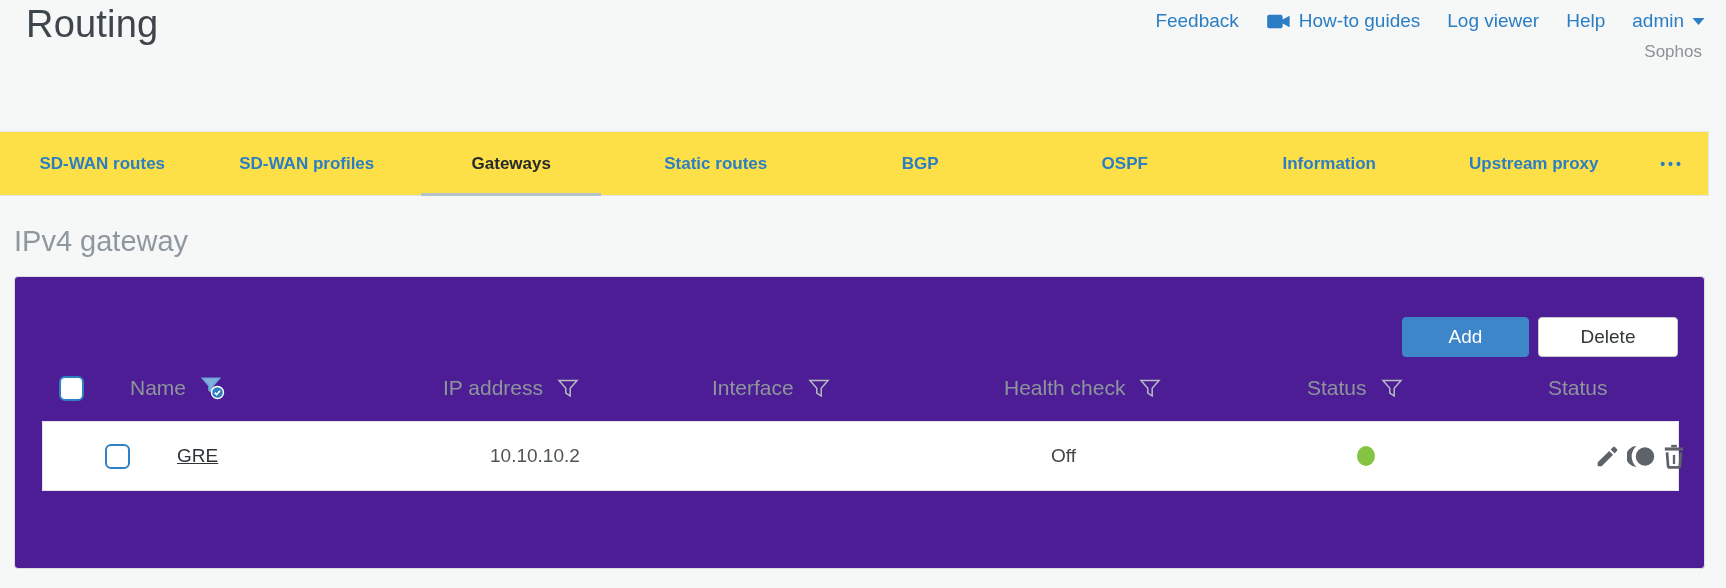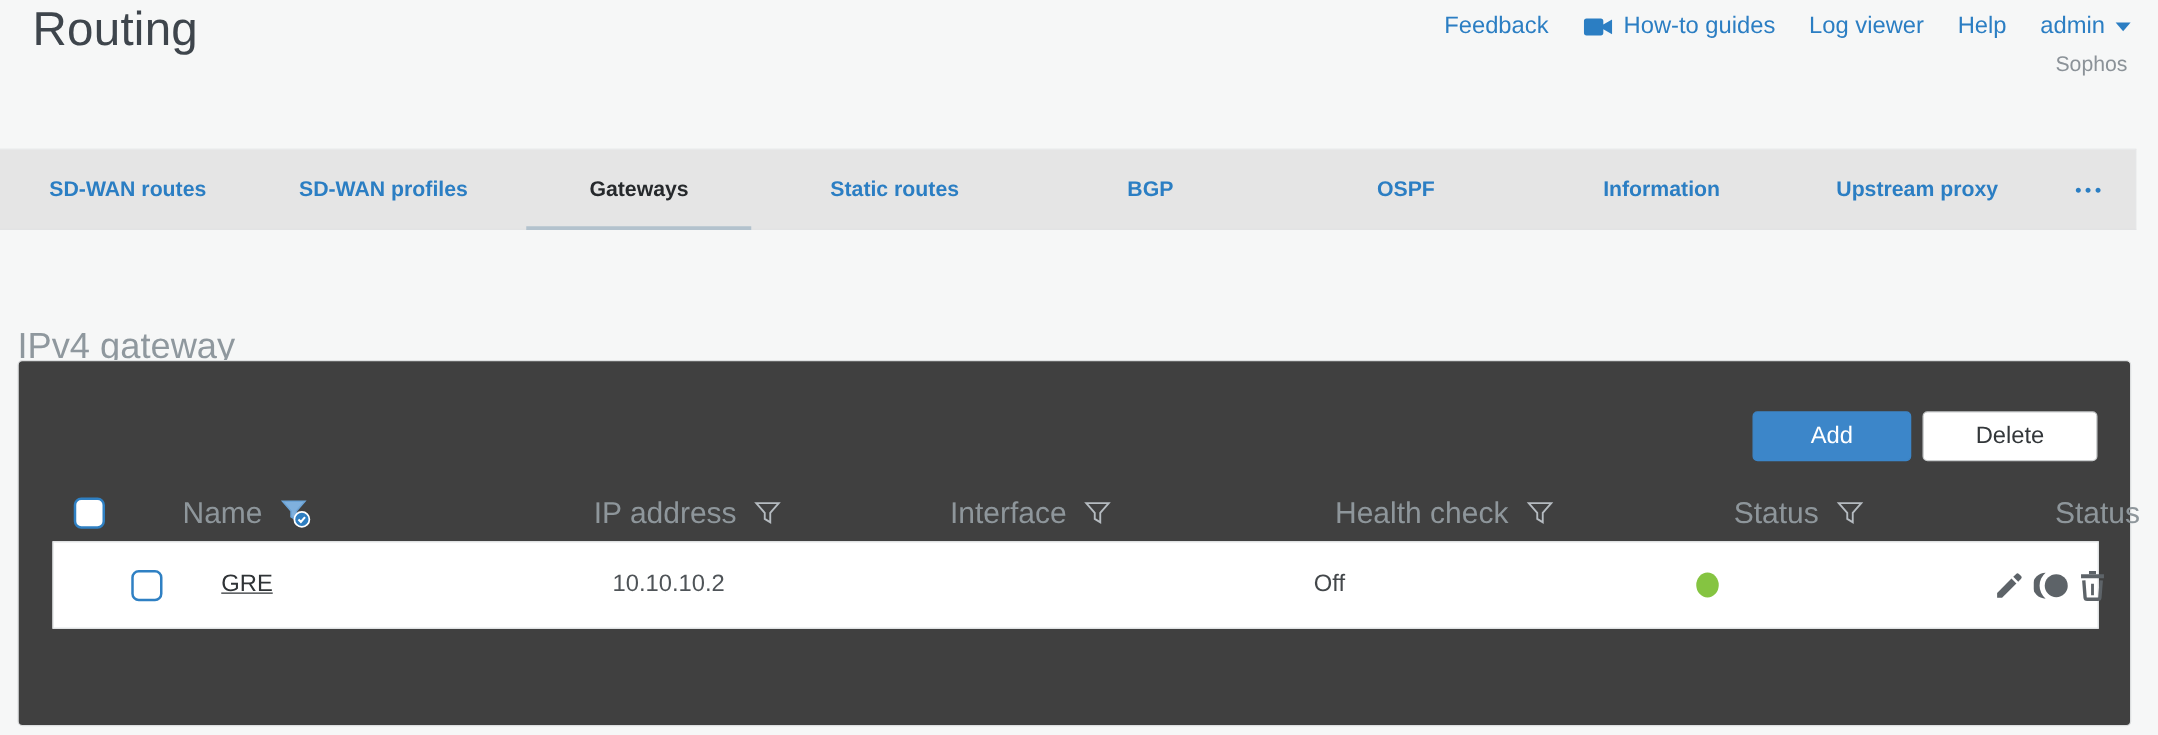--- a/index.html
+++ b/index.html
@@ -25,22 +25,22 @@
   }
   .hlink { display: flex; align-items: center; gap: 8px; cursor: pointer; white-space: nowrap; }
   .hlink svg { display: block; }
   .brand {
     position: absolute; top: 42px; right: 24px;
     font-size: 17px; color: #8b9298;
   }
 
   
   .tabbar {
-    position: absolute; top: 119px; left: 0; width: 1709px; height: 65px;
-    background: #e5e5e5;
+    position: absolute; top: 131px; left: 0; width: 1709px; height: 65px;
+    background: #fde047;
     border-top: 1px solid #e8e9ea;
     border-bottom: 1px solid #e2e3e4;
     border-right: 1px solid #e5e6e7;
     display: flex; align-items: stretch;
   }
   .tab {
     flex: 1 1 0; display: flex; align-items: center; justify-content: center;
     font-size: 17px; font-weight: 700; color: #2b7ec3;
     cursor: pointer; position: relative; white-space: nowrap;
   }
@@ -52,48 +52,47 @@
   }
   .tab-more {
     flex: 0 0 72px; display: flex; align-items: center; justify-content: center;
     color: #2b7ec3; font-size: 14px; font-weight: 700; letter-spacing: 3px;
     cursor: pointer;
   }
 
   
   .section-heading {
     position: absolute; top: 225px; left: 14px;
-    font-size: 29px; font-weight: 400; color: #8f989e; margin-top: 36px;
+    font-size: 29px; font-weight: 400; color: #8f989e;
   }
 
   
   .card {
     position: absolute; top: 276px; left: 14px;
     width: 1691px; height: 293px;
-    background: #404040;
+    background: #4c1d95;
     border: 1px solid #dcdedf;
     border-radius: 4px;
-    margin-top: 12px;
   }
   .toolbar {
     position: absolute; top: 40px; right: 26px;
     display: flex; gap: 9px;
   }
   .btn {
     height: 40px; border-radius: 4px; font-size: 19px;
     font-family: "Liberation Sans", sans-serif;
     display: flex; align-items: center; justify-content: center;
     cursor: pointer; border: 1px solid transparent;
   }
   .btn-add { width: 127px; background: #3c86c9; color: #ffffff; border-color: #3c86c9; }
   .btn-delete { width: 140px; background: #ffffff; color: #33373a; border-color: #c9cccd; }
 
   
   .tbl { position: absolute; top: 99px; left: 27px; width: 1637px; }
-  .thead { display: flex; align-items: center; height: 45px; color: #8e969b; font-size: 24px; gap: 16px; }
+  .thead { display: flex; align-items: flex-start; height: 45px; color: #8e969b; font-size: 21px; }
   .trow  {
     display: flex; align-items: center; height: 70px;
     border: 1px solid #e3e6e8; background: #fff; font-size: 19px; color: #4f5458; padding-left: 46px;
   }
   .col-cb     { flex: 0 0 88px;  padding-left: 17px; }
   .col-name   { flex: 0 0 313px; }
   .col-ip     { flex: 0 0 269px; }
   .col-iface  { flex: 0 0 292px; }
   .col-health { flex: 0 0 303px; }
   .col-status { flex: 0 0 241px; }

